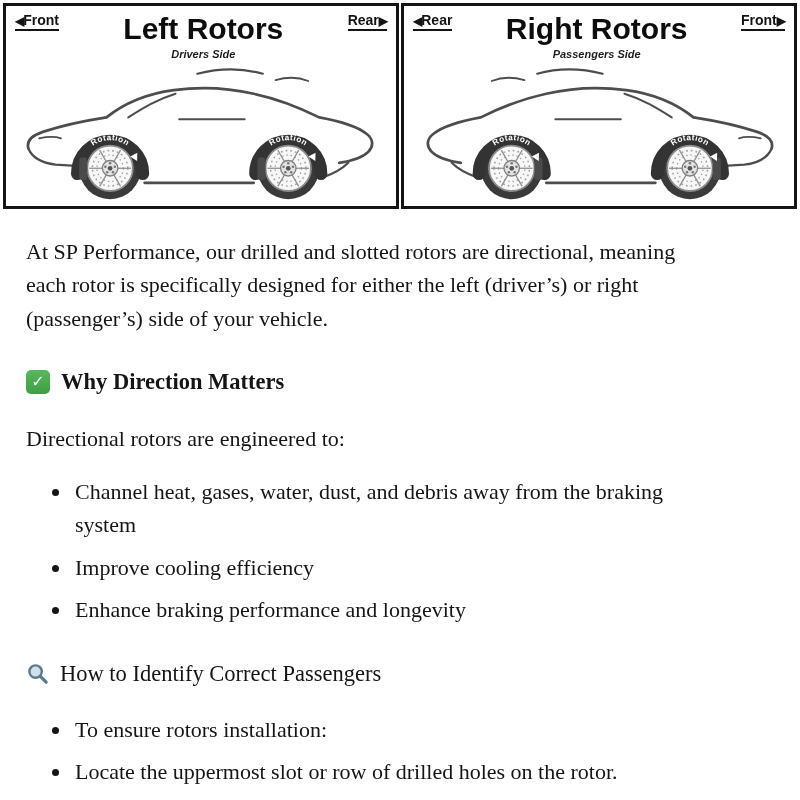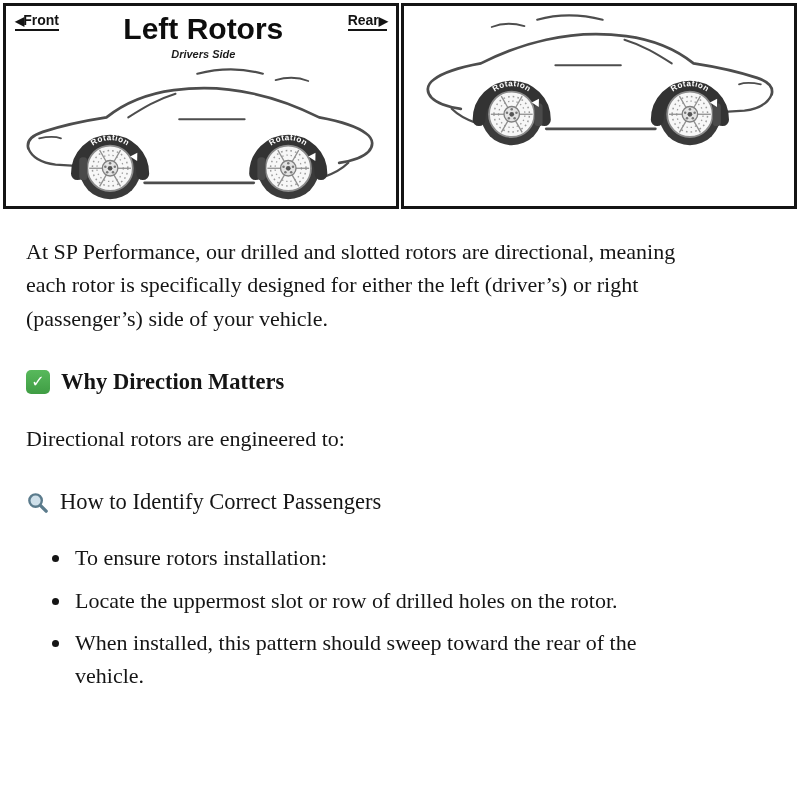--- a/index.html
+++ b/index.html
@@ -88,20 +88,28 @@
       <path id="rp-l1" d="M 69,118 A 31 31 0 0 1 131,118" fill="none"></path>
       <text fill="#fff" font-size="9" font-weight="bold" font-family="Liberation Sans, sans-serif" letter-spacing="0.5"><textPath href="#rp-l1" startOffset="50%" text-anchor="middle">Rotation</textPath></text>
       <polygon points="0,-4.5 8,0 0,4.5" transform="translate(126,103) rotate(62)" fill="#fff"></polygon>
       <path id="rp-l2" d="M 265,118 A 31 31 0 0 1 327,118" fill="none"></path>
       <text fill="#fff" font-size="9" font-weight="bold" font-family="Liberation Sans, sans-serif" letter-spacing="0.5"><textPath href="#rp-l2" startOffset="50%" text-anchor="middle">Rotation</textPath></text>
       <polygon points="0,-4.5 8,0 0,4.5" transform="translate(322,103) rotate(62)" fill="#fff"></polygon>
     </svg>
   </div>
 
   <div class="panel">
+    <div class="panel-head">
+      <span class="dir-label"><span class="arrow">◀</span><span>Rear</span></span>
+      <div class="panel-titles">
+        <div class="panel-title">Right Rotors</div>
+        <div class="panel-sub">Passengers Side</div>
+      </div>
+      <span class="dir-label"><span>Front</span><span class="arrow">▶</span></span>
+    </div>
     <svg class="car-svg" viewBox="0 0 400 165">
       <use href="#car-art" transform="translate(400,0) scale(-1,1)"></use>
       <path id="rp-r1" d="M 73,118 A 31 31 0 0 1 135,118" fill="none"></path>
       <text fill="#fff" font-size="9" font-weight="bold" font-family="Liberation Sans, sans-serif" letter-spacing="0.5"><textPath href="#rp-r1" startOffset="50%" text-anchor="middle">Rotation</textPath></text>
       <polygon points="0,-4.5 8,0 0,4.5" transform="translate(130,103) rotate(62)" fill="#fff"></polygon>
       <path id="rp-r2" d="M 269,118 A 31 31 0 0 1 331,118" fill="none"></path>
       <text fill="#fff" font-size="9" font-weight="bold" font-family="Liberation Sans, sans-serif" letter-spacing="0.5"><textPath href="#rp-r2" startOffset="50%" text-anchor="middle">Rotation</textPath></text>
       <polygon points="0,-4.5 8,0 0,4.5" transform="translate(326,103) rotate(62)" fill="#fff"></polygon>
     </svg>
   </div>
@@ -112,20 +120,25 @@
 
   <p>At SP Performance, our drilled and slotted rotors are directional, meaning each rotor is specifically designed for either the left (driver’s) or right (passenger’s) side of your vehicle.</p>
 
   <div class="sec-head bold">
     <span class="check-icon">✓</span>
     <span>Why Direction Matters</span>
   </div>
 
   <p>Directional rotors are engineered to:</p>
 
+  <ul>
+    <li>Channel heat, gases, water, dust, and debris away from the braking system</li>
+    <li>Improve cooling efficiency</li>
+    <li>Enhance braking performance and longevity</li>
+  </ul>
 
   <div class="sec-head">
     <span class="mag-icon">
       <svg width="23" height="23" viewBox="0 0 24 24">
         <circle cx="10" cy="10" r="6.5" fill="#cfe0ea" stroke="#5b7b8c" stroke-width="2.5"></circle>
         <line x1="15" y1="15" x2="21" y2="21" stroke="#5b7b8c" stroke-width="3.5" stroke-linecap="round"></line>
       </svg>
     </span>
     <span>How to Identify Correct Passengers</span>
   </div>

